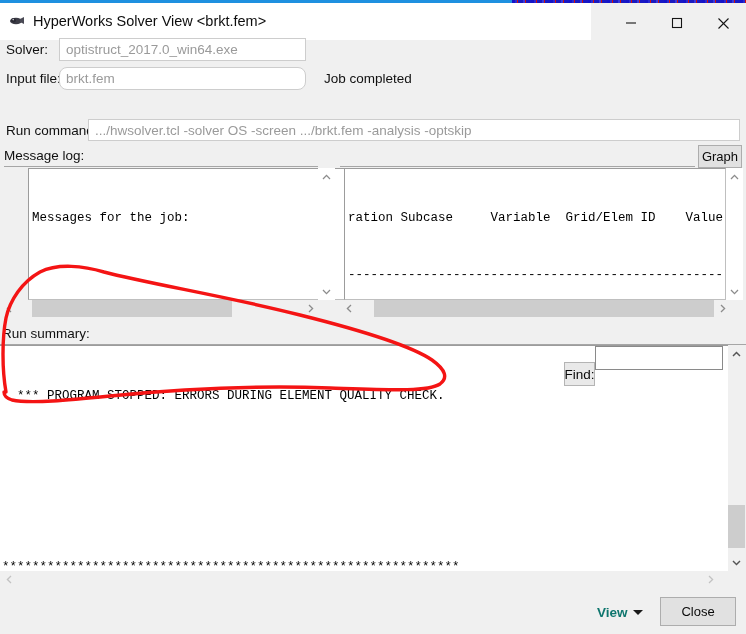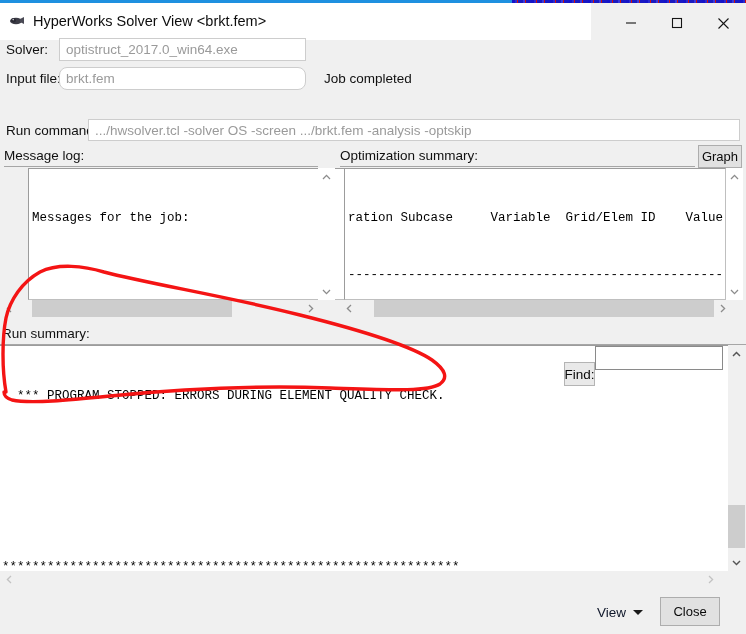--- a/index.html
+++ b/index.html
@@ -155,24 +155,25 @@
     box-sizing: border-box;
     font-size: 13px; color: #0a0a0a;
     display: flex; align-items: center; justify-content: center;
     font-family: "Liberation Sans", sans-serif;
     white-space: nowrap;
   }
   .btn-flat {
     position: absolute;
     background: #f0f0f0;
     border: none;
-    font-size: 13.5px; color: #0f172a;
+    font-size: 13.5px; color: #0f766e;
     display: flex; align-items: center;
     font-family: "Liberation Sans", sans-serif;
     white-space: nowrap;
+    font-weight: bold;
   }
   .caret {
     position: absolute;
     width: 0; height: 0;
     border-left: 5px solid transparent;
     border-right: 5px solid transparent;
     border-top: 5px solid #1a1a1a;
   }
 
   
@@ -280,21 +281,20 @@
         </svg>
     </div>
     <div class="sb-thumb-h" style="left:32px; width:200px;"></div>
     <div class="sb-arrow" style="left:302px; top:0;">
       <svg width="6" height="9" viewBox="0 0 6 9">
           <polyline points="1,1 4.6,4.5 1,8" fill="none" stroke="#8c8c8c" stroke-width="1.3"></polyline>
         </svg>
     </div>
   </div>
 
-  <div class="group-label" style="left:340px; top:148px;">Optimization summary:</div>
   <div class="group-rule" style="left:340px; top:166px; width:355px;"></div>
 
   <div class="btn" style="left:698px; top:145px; width:44px; height:23px;">Graph</div>
 
   <div class="pane" style="left:344px; top:168px; width:382px; height:132px;padding-left:26px;">
     <div class="pane-inner mono">
       <div>ration Subcase     Variable  Grid/Elem ID    Value</div>
       <div>-----------------------------------------------------</div>
     </div>
   </div>
@@ -372,21 +372,21 @@
     </div>
     <div class="sb-arrow dim" style="left:702px; top:0;">
       <svg width="6" height="9" viewBox="0 0 6 9">
           <polyline points="1,1 4.6,4.5 1,8" fill="none" stroke="#c2c2c2" stroke-width="1.3"></polyline>
         </svg>
     </div>
   </div>
 
   <div class="btn-flat" style="left:597px; top:601px; height:22px;">View</div>
   <div class="caret" style="left:633px; top:610px;"></div>
-  <div class="btn" style="left:660px; top:597px; width:60px; height:29px;">Close</div>
+  <div class="btn" style="left:660px; top:597px; width:76px; height:29px;">Close</div>
 
   <svg class="annotation" viewBox="0 0 746 634">
     <path d="M6,392
              C2,370 2,338 6,318
              C10,300 22,282 40,272
              C58,263 84,266 104,272
              C150,284 230,297 300,315
              C360,330 410,345 432,360
              C446,370 448,378 440,384
              C428,392 390,390 330,388

